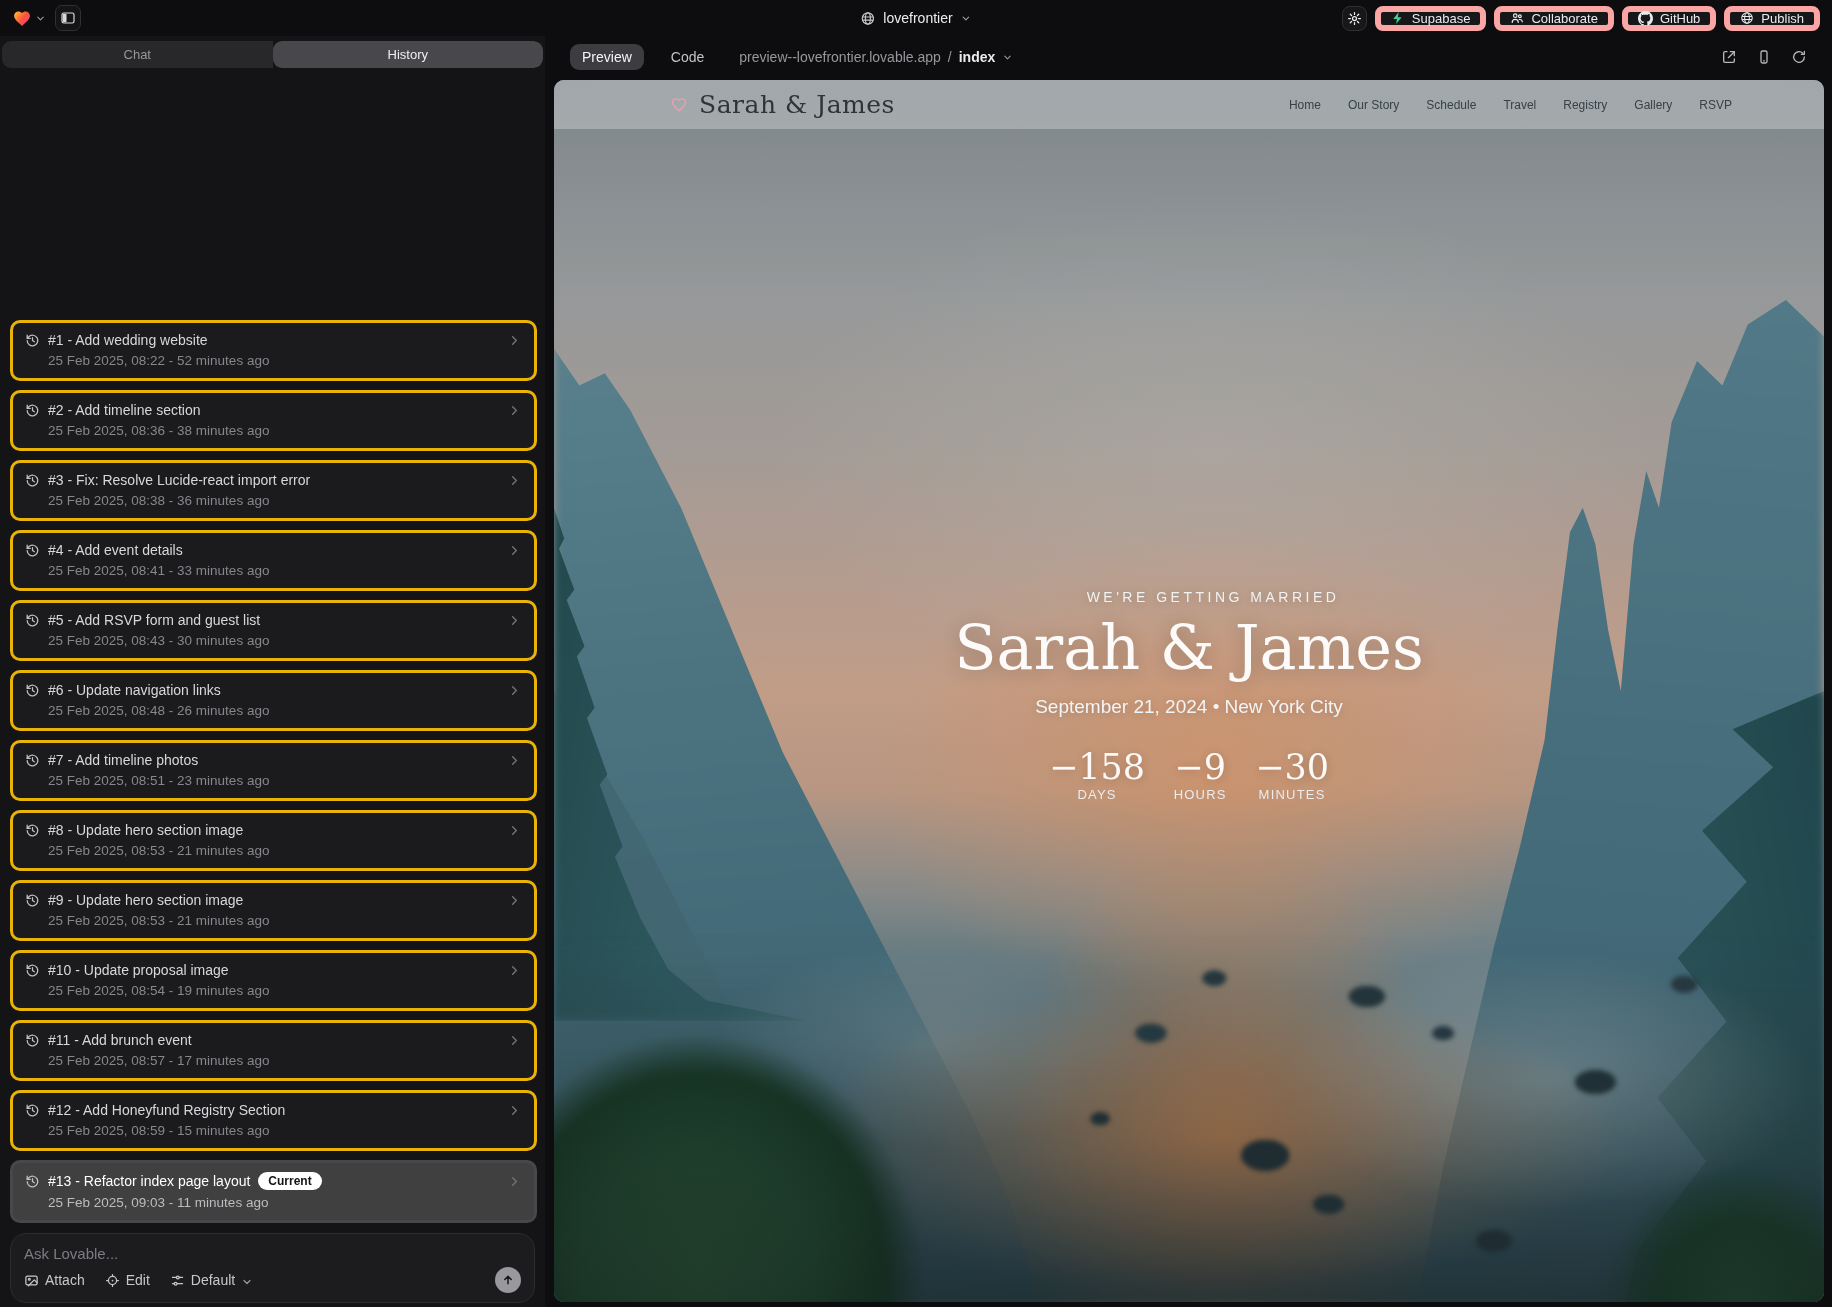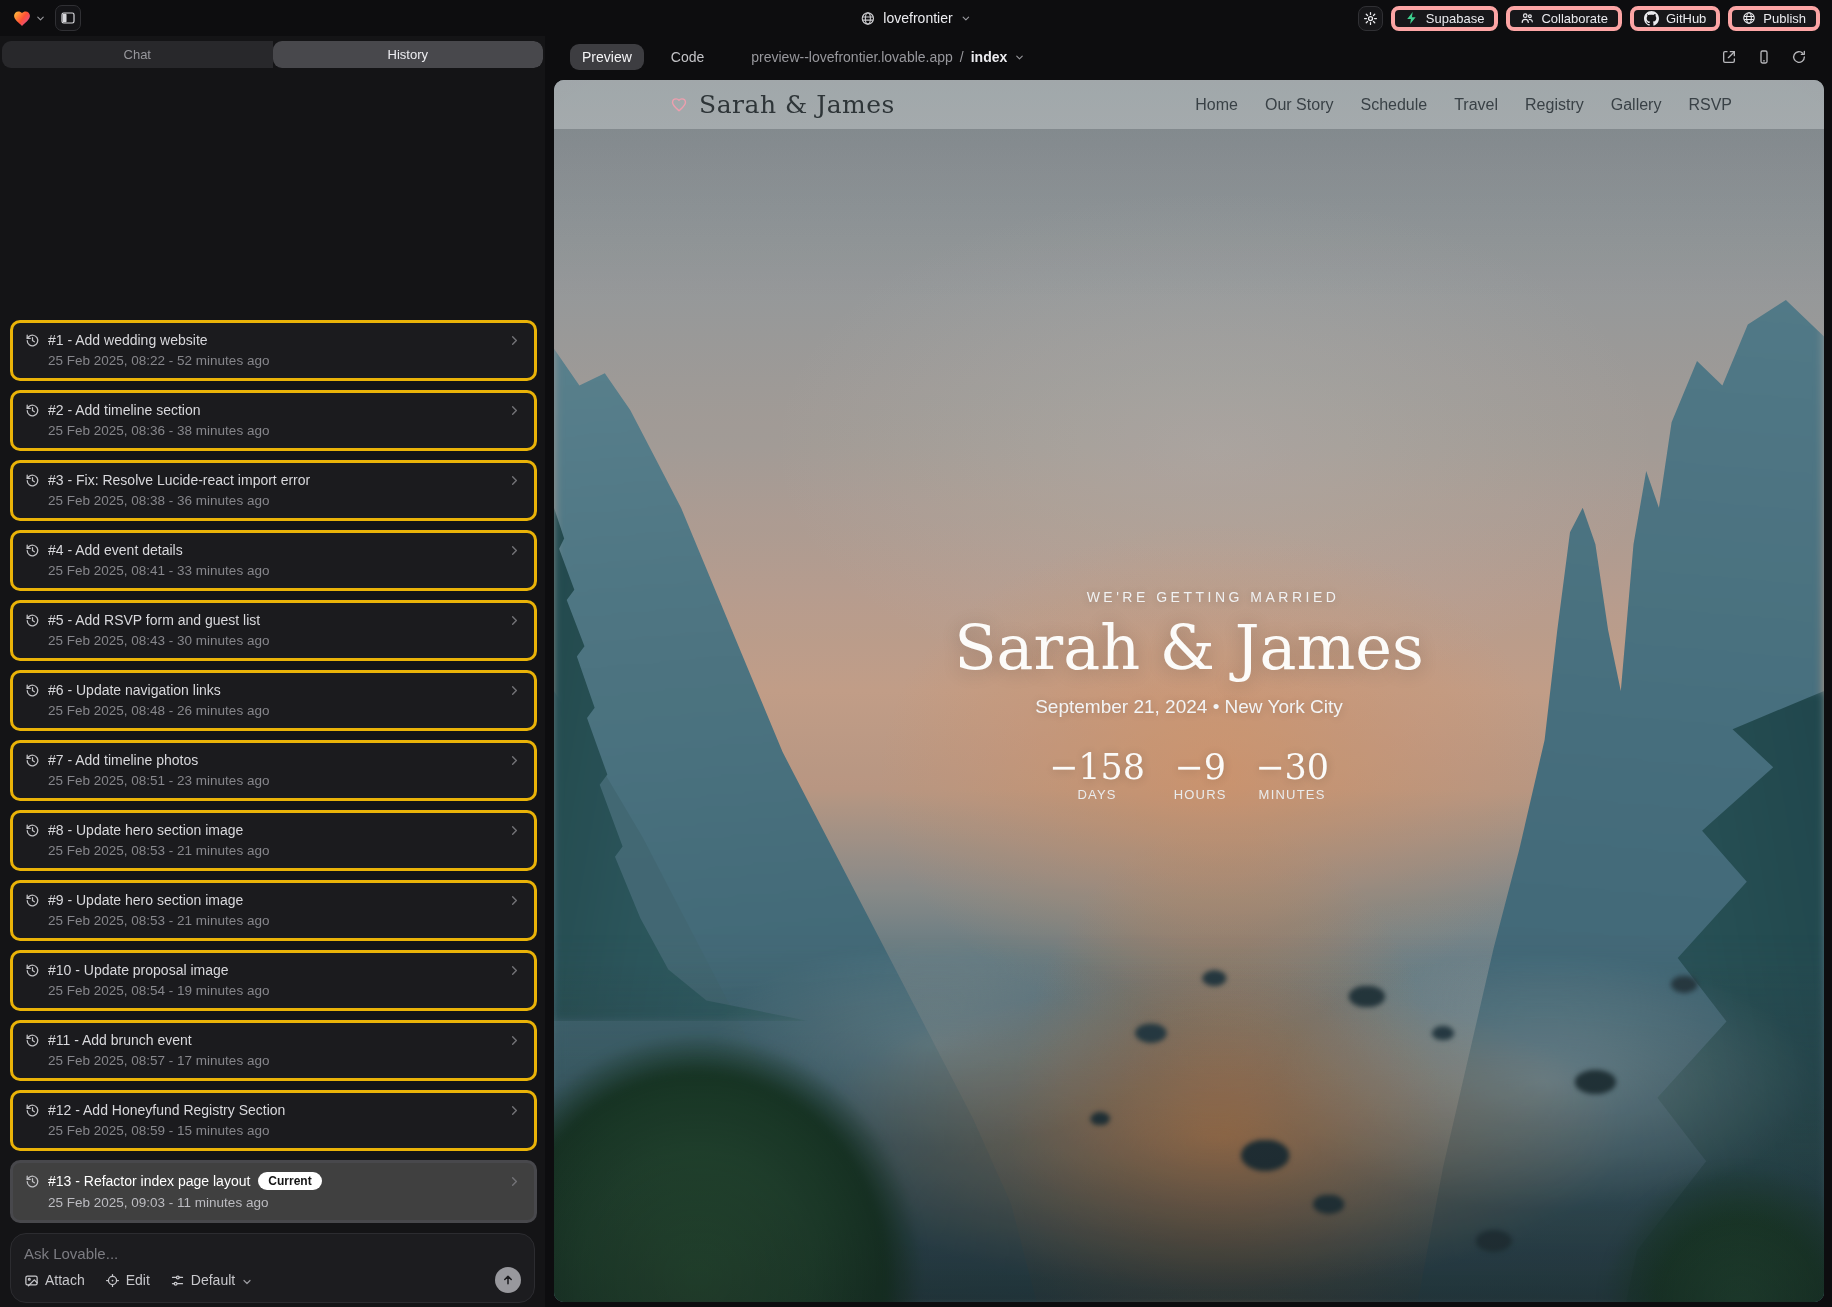--- a/index.html
+++ b/index.html
@@ -10,21 +10,21 @@
 
   
   .topbar { position:absolute; top:0; left:0; right:0; height:36px; display:flex; align-items:center; padding:0 12px; }
   .topbar-left { display:flex; align-items:center; gap:9px; }
   .logo-btn { display:flex; align-items:center; gap:3px; background:none; border:none; color:#9a9a9f; }
   .heart-logo { width:20px; height:19px; }
   .icon-btn { width:26px; height:26px; display:flex; align-items:center; justify-content:center; background:#141417; border:1px solid #303034; border-radius:7px; color:#d8d8dc; }
   .topbar-center { position:absolute; left:50%; transform:translateX(-50%); display:flex; align-items:center; gap:8px; color:#ececf0; font-size:14px; background:none; border:none; }
   .topbar-center .chev { color:#9a9a9f; }
   .topbar-right { margin-left:auto; display:flex; align-items:center; gap:8px; }
-  .tb-btn { height:25px; display:flex; align-items:center; gap:7px; padding:0 10px; border:4px solid #fca5a5; border-radius:8px; background:#17171a; color:#eaeaee; font-size:13px; }
+  .tb-btn { height:25px; display:flex; align-items:center; gap:7px; padding:0 10px; border:6px solid #fca5a5; border-radius:8px; background:#17171a; color:#eaeaee; font-size:13px; }
   .tb-iconbtn { width:25px; height:25px; display:flex; align-items:center; justify-content:center; border:1px solid #303034; border-radius:8px; background:#17171a; color:#eaeaee; }
 
   
   .left-panel { position:absolute; top:36px; left:0; width:545px; bottom:0; background:#141416; }
   .tabbar { display:flex; height:27px; margin:5px 2px 0; border-radius:9px; overflow:hidden; }
   .tab { flex:1; display:flex; align-items:center; justify-content:center; font-size:13px; background:#28282b; color:#97979c; border:none; }
   .tab.active { background:#48484c; color:#eeeef2; border-radius:9px; }
 
   .history-list { position:absolute; left:10px; right:8px; bottom:84px; display:flex; flex-direction:column; gap:9px; }
   .history-item { background:#1b1b1e; border:3px solid #eab308; border-radius:10px; padding:9px 12px 10px; }
@@ -45,21 +45,21 @@
   .cf-btn { display:flex; align-items:flex-end; gap:6px; background:none; border:none; color:#c7c7cb; font-size:14px; }
   .cf-btn svg { width:15px; height:15px; }
   .cf-chev { width:12px !important; height:12px !important; color:#9a9a9f; }
   .send-btn { margin-left:auto; width:26px; height:26px; border-radius:50%; border:none; background:#98989d; color:#1a1a1d; display:flex; align-items:center; justify-content:center; }
   .send-btn svg { width:14px; height:14px; }
 
   
   .preview-toolbar { position:absolute; top:36px; left:554px; right:8px; height:42px; display:flex; align-items:center; padding:0 16px; gap:15px; }
   .pv-tab { background:none; border:none; font-size:14px; color:#c3c3c7; padding:5px 12px; border-radius:9px; }
   .pv-tab.active { background:#3d3d41; color:#f4f4f6; }
-  .pv-url { display:flex; align-items:center; gap:5px; margin-left:20px; font-size:14px; background:none; border:none; }
+  .pv-url { display:flex; align-items:center; gap:5px; margin-left:8px; font-size:14px; background:none; border:none; }
   .pv-host { color:#97979c; }
   .pv-sep { color:#97979c; margin:0 2px; }
   .pv-page { color:#ececf0; font-weight:bold; }
   .pv-url .chev { color:#97979c; margin-left:2px; }
   .pv-actions { margin-left:auto; display:flex; align-items:center; gap:17px; }
   .pv-actions button { background:none; border:none; color:#b6b6ba; width:18px; height:18px; display:flex; align-items:center; justify-content:center; }
   .pv-actions svg { width:16px; height:16px; }
 
   
   .viewport { position:absolute; left:554px; top:80px; width:1270px; height:1222px; border-radius:10px; overflow:hidden; background:#8f979b; }
@@ -103,21 +103,21 @@
   .vignette { background:
       linear-gradient(180deg, rgba(30,36,40,0.12) 0%, rgba(30,36,40,0) 18%, rgba(30,36,40,0) 72%, rgba(8,16,18,0.38) 100%),
       radial-gradient(120% 90% at 50% 42%, rgba(0,0,0,0) 60%, rgba(12,18,20,0.16) 100%); }
   .veil { background:rgba(108,114,118,0.08); }
 
   .site-header { position:absolute; top:0; left:0; right:0; height:49px; background:rgba(243,246,246,0.30); display:flex; align-items:center; padding:0 92px 0 116px; z-index:5; }
   .brand { display:flex; align-items:center; gap:11px; background:none; border:none; }
   .brand-heart { width:18px; height:17px; color:#ee9fae; }
   .brand-text { font-family:"DejaVu Serif", serif; font-size:25px; color:#2e3538; letter-spacing:0.5px; }
   .site-nav { margin-left:auto; display:flex; align-items:center; gap:27px; }
-  .nav-link { font-size:16px; color:#394146; text-decoration:none; cursor:pointer; }
+  .nav-link { font-size:12px; color:#394146; text-decoration:none; cursor:pointer; }
 
   .hero { position:absolute; left:0; right:0; top:509px; text-align:center; z-index:4; color:#f6f6f4; }
   .hero-eyebrow { font-size:14px; letter-spacing:3.5px; font-weight:normal; color:#f1f2f3; line-height:16px; text-shadow:0 1px 8px rgba(0,0,0,0.18);padding-left:48px; }
   .hero-title { margin-top:10px; font-family:"DejaVu Serif", serif; font-weight:500; font-size:62px; line-height:66px; color:#fcfbf9; text-shadow:0 2px 18px rgba(0,0,0,0.22); }
   .hero-sub { margin-top:14px; font-size:19px; line-height:24px; color:#f3f4f5; text-shadow:0 1px 8px rgba(0,0,0,0.18); }
   .countdown { margin-top:30px; display:flex; justify-content:center; gap:26px; }
   .cd-unit { min-width:58px; }
   .cd-value { font-family:"DejaVu Serif", serif; font-size:35px; line-height:36px; color:#fbfaf8; text-shadow:0 1px 10px rgba(0,0,0,0.2); }
   .cd-label { margin-top:2px; font-size:13px; letter-spacing:1.2px; color:#eaeced; }
 </style>

